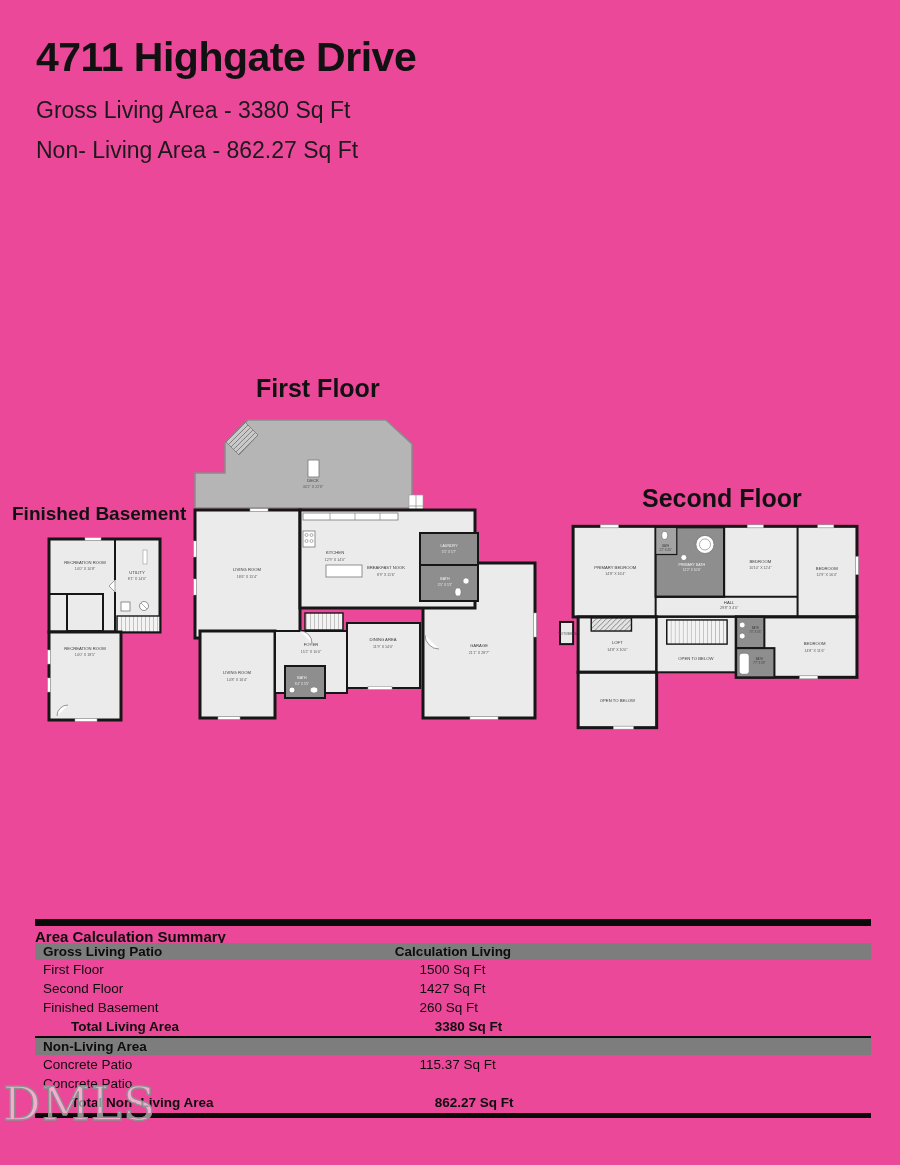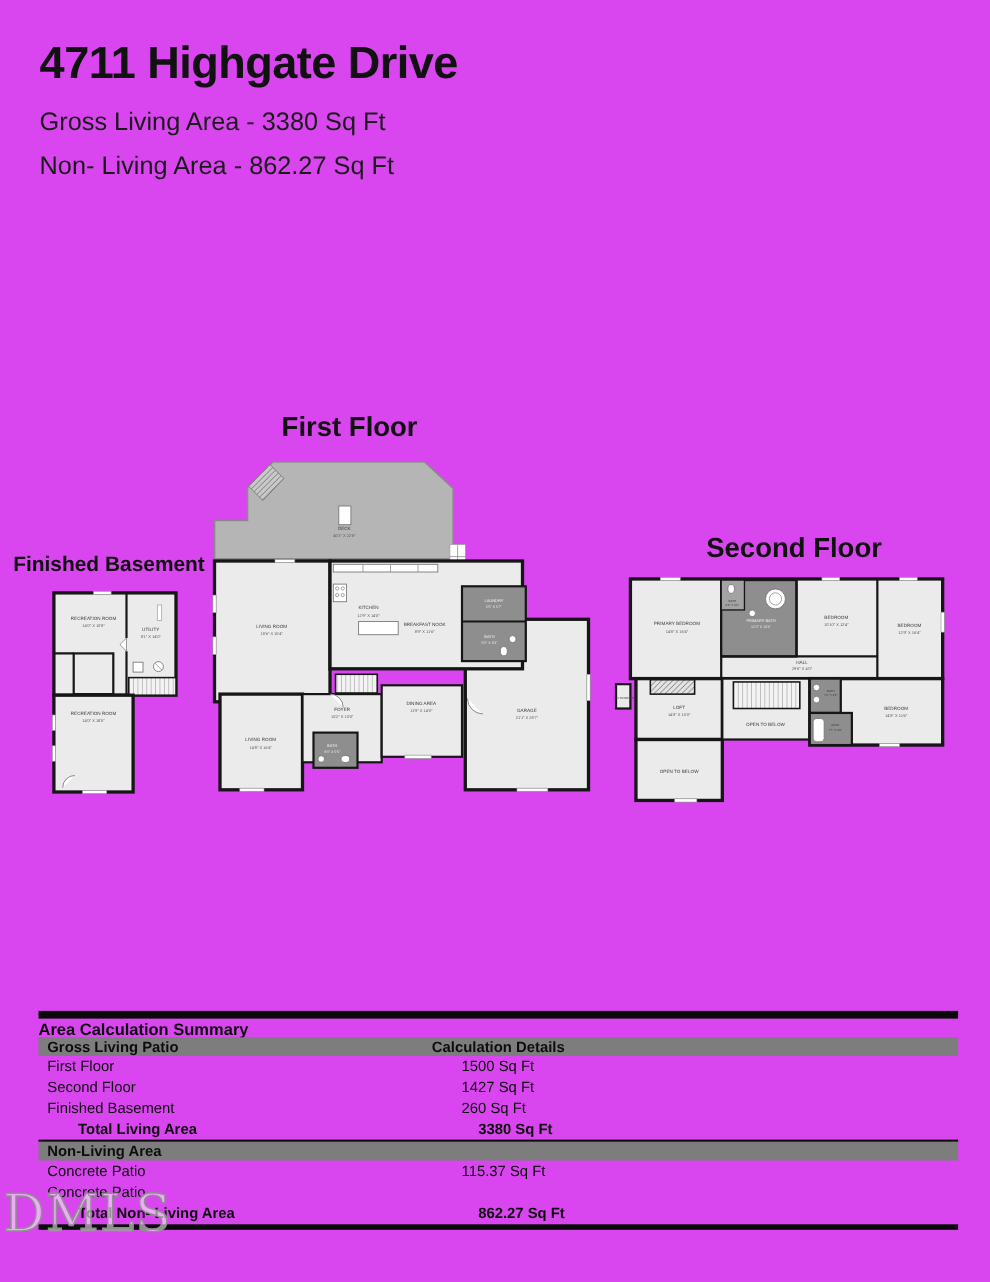--- a/index.html
+++ b/index.html
@@ -1,16 +1,16 @@
 <!DOCTYPE html>
 <html><head>
 <meta charset="utf-8">
 <style>
   html,body{margin:0;padding:0;background:#fff;}
-  #page{position:relative;width:900px;height:1165px;background:#d946ef;overflow:hidden;
+  #page{position:relative;width:900px;height:1165px;background:#ec4899;overflow:hidden;
         font-family:"Liberation Sans",sans-serif;color:#111;}
 
   
   .h-title{position:absolute;left:36px;top:34px;font-size:41px;font-weight:700;letter-spacing:-0.5px;color:#111;}
   .h-sub{position:absolute;left:36px;font-size:23px;color:#1a1a1a;}
   .h-sub.s1{top:97px;} .h-sub.s2{top:137px;}
 
   
   .plan-h{position:absolute;font-weight:700;color:#111;}
   .ph-base{left:12px;top:503px;font-size:19px;}
@@ -262,21 +262,21 @@
       <text class="dm" x="255" y="129.5">14'8" X 11'6"</text>
       <text class="nm" x="59" y="180" font-size="3.5">OPEN TO BELOW</text>
     </g>
   </svg>
 
   <div class="s-table">
     <div class="t-bar-top"></div>
     <div class="t-title">Area Calculation Summary</div>
     <div class="t-grayrow">
       <span class="gl">Gross Living Patio</span>
-      <span class="gc">Calculation Details</span>
+      <span class="gc">Calculation Living</span>
     </div>
     <div class="t-row">
       <span class="c1">First Floor</span>
       <span class="c2">1500 Sq Ft</span>
     </div>
     <div class="t-row">
       <span class="c1">Second Floor</span>
       <span class="c2">1427 Sq Ft</span>
     </div>
     <div class="t-row">

